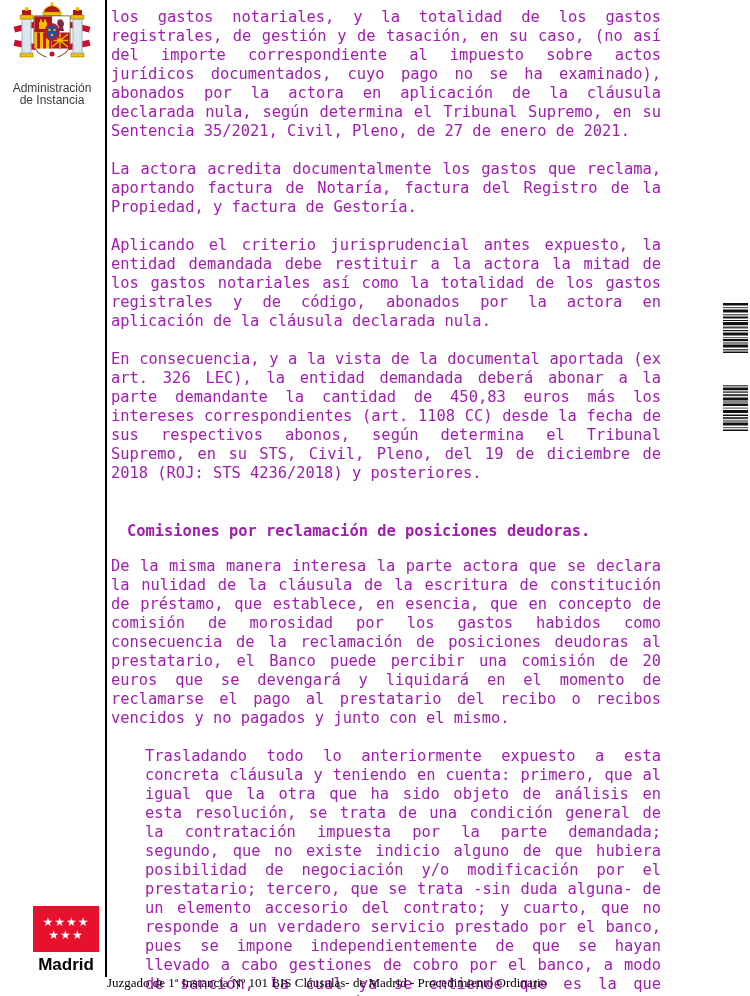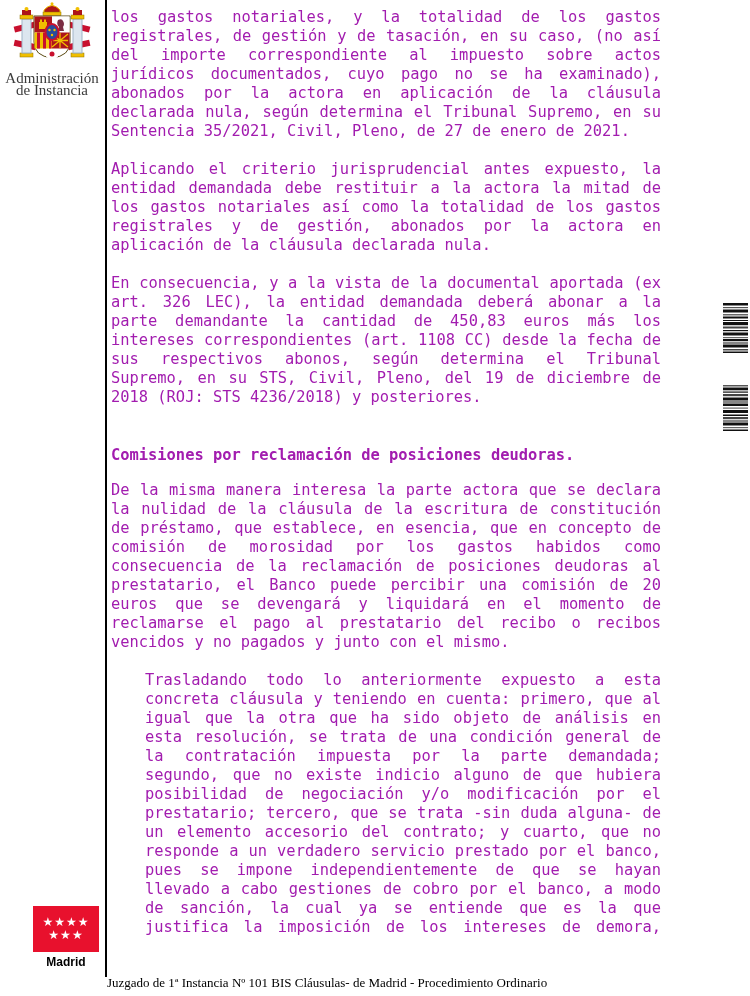--- a/index.html
+++ b/index.html
@@ -25,23 +25,23 @@
   
   .sidebar-top {
     position: absolute;
     left: 0;
     top: 2px;
     width: 104px;
     text-align: center;
   }
   .coat { display: block; margin: 0 auto; }
   .admin-label {
-    margin-top: 8px;
-    font-family: Liberation Serif, serif;
-    font-size: 15px;
+    margin-top: 18px;
+    font-family: Liberation Sans, sans-serif;
+    font-size: 12px;
     line-height: 12px;
     color: #3b3b3b;
   }
 
   .madrid-logo {
     position: absolute;
     left: 33px;
     top: 906px;
     width: 66px;
     text-align: center;
@@ -60,40 +60,40 @@
     font-family: "DejaVu Sans", sans-serif;
     font-size: 12px;
     line-height: 13px;
     letter-spacing: 1px;
     text-align: center;
   }
   .madrid-word {
     margin-top: 3px;
     font-family: "Liberation Sans", sans-serif;
     font-weight: bold;
-    font-size: 12px;
+    font-size: 17px;
     color: #000;
   }
 
   
   .doc {
     position: absolute;
     left: 111px;
     top: 8px;
     width: 550px;
     font-family: "DejaVu Sans Mono", monospace;
     font-size: 15.4px;
     line-height: 19px;
     text-align: justify;
     color: #a21caf;
   }
   .doc .para { margin: 19px 0 0 0; }
   .doc .para.first { margin-top: 0; }
   .doc .heading {
-    margin: 39px 0 0 0;
+    margin: 39px 0 0 16px;
     font-weight: bold;
   }
   .doc .para.after-heading { margin-top: 16px; }
   .doc .para.stretch-last { text-align-last: justify; margin-left: 34px; }
 
   
   .barcode { position: absolute; left: 723px; }
   .barcode.b1 { top: 303px; }
   .barcode.b2 { top: 385px; }
 
@@ -178,21 +178,22 @@
       <circle cx="39" cy="33" r="1.2" fill="#f1bf00"></circle>
     </svg>
     <div class="admin-label">
       <div>Administración</div>
       <div>de Instancia</div>
     </div>
   </div>
 
   <div class="doc">
     <div class="para first">los gastos notariales, y la totalidad de los gastos registrales, de gestión y de tasación, en su caso, (no así del importe correspondiente al impuesto sobre actos jurídicos documentados, cuyo pago no se ha examinado), abonados por la actora en aplicación de la cláusula declarada nula, según determina el Tribunal Supremo, en su Sentencia 35/2021, Civil, Pleno, de 27 de enero de 2021.</div>
-    <div class="para">Aplicando el criterio jurisprudencial antes expuesto, la entidad demandada debe restituir a la actora la mitad de los gastos notariales así como la totalidad de los gastos registrales y de gestión, abonados por la actora en aplicación de la cláusula declarada nula.</div>
+    <div class="para">La actora acredita documentalmente los gastos que reclama, aportando factura de Notaría, factura del Registro de la Propiedad, y factura de Gestoría.</div>
+    <div class="para">Aplicando el criterio jurisprudencial antes expuesto, la entidad demandada debe restituir a la actora la mitad de los gastos notariales así como la totalidad de los gastos registrales y de código, abonados por la actora en aplicación de la cláusula declarada nula.</div>
     <div class="para">En consecuencia, y a la vista de la documental aportada (ex art. 326 LEC), la entidad demandada deberá abonar a la parte demandante la cantidad de 450,83 euros más los intereses correspondientes (art. 1108 CC) desde la fecha de sus respectivos abonos, según determina el Tribunal Supremo, en su STS, Civil, Pleno, del 19 de diciembre de 2018 (ROJ: STS 4236/2018) y posteriores.</div>
     <div class="heading">Comisiones por reclamación de posiciones deudoras.</div>
     <div class="para after-heading">De la misma manera interesa la parte actora que se declara la nulidad de la cláusula de la escritura de constitución de préstamo, que establece, en esencia, que en concepto de comisión de morosidad por los gastos habidos como consecuencia de la reclamación de posiciones deudoras al prestatario, el Banco puede percibir una comisión de 20 euros que se devengará y liquidará en el momento de reclamarse el pago al prestatario del recibo o recibos vencidos y no pagados y junto con el mismo.</div>
     <div class="para stretch-last">Trasladando todo lo anteriormente expuesto a esta concreta cláusula y teniendo en cuenta: primero, que al igual que la otra que ha sido objeto de análisis en esta resolución, se trata de una condición general de la contratación impuesta por la parte demandada; segundo, que no existe indicio alguno de que hubiera posibilidad de negociación y/o modificación por el prestatario; tercero, que se trata -sin duda alguna- de un elemento accesorio del contrato; y cuarto, que no responde a un verdadero servicio prestado por el banco, pues se impone independientemente de que se hayan llevado a cabo gestiones de cobro por el banco, a modo de sanción, la cual ya se entiende que es la que justifica la imposición de los intereses de demora,</div>
   </div>
 
   <svg class="barcode b1" width="25" height="50" viewBox="0 0 25 50">
     <g fill="#111">
       <rect x="0" y="0" width="25" height="2.5"></rect>
         <rect x="0" y="4" width="25" height="1.2" fill="#555"></rect>

